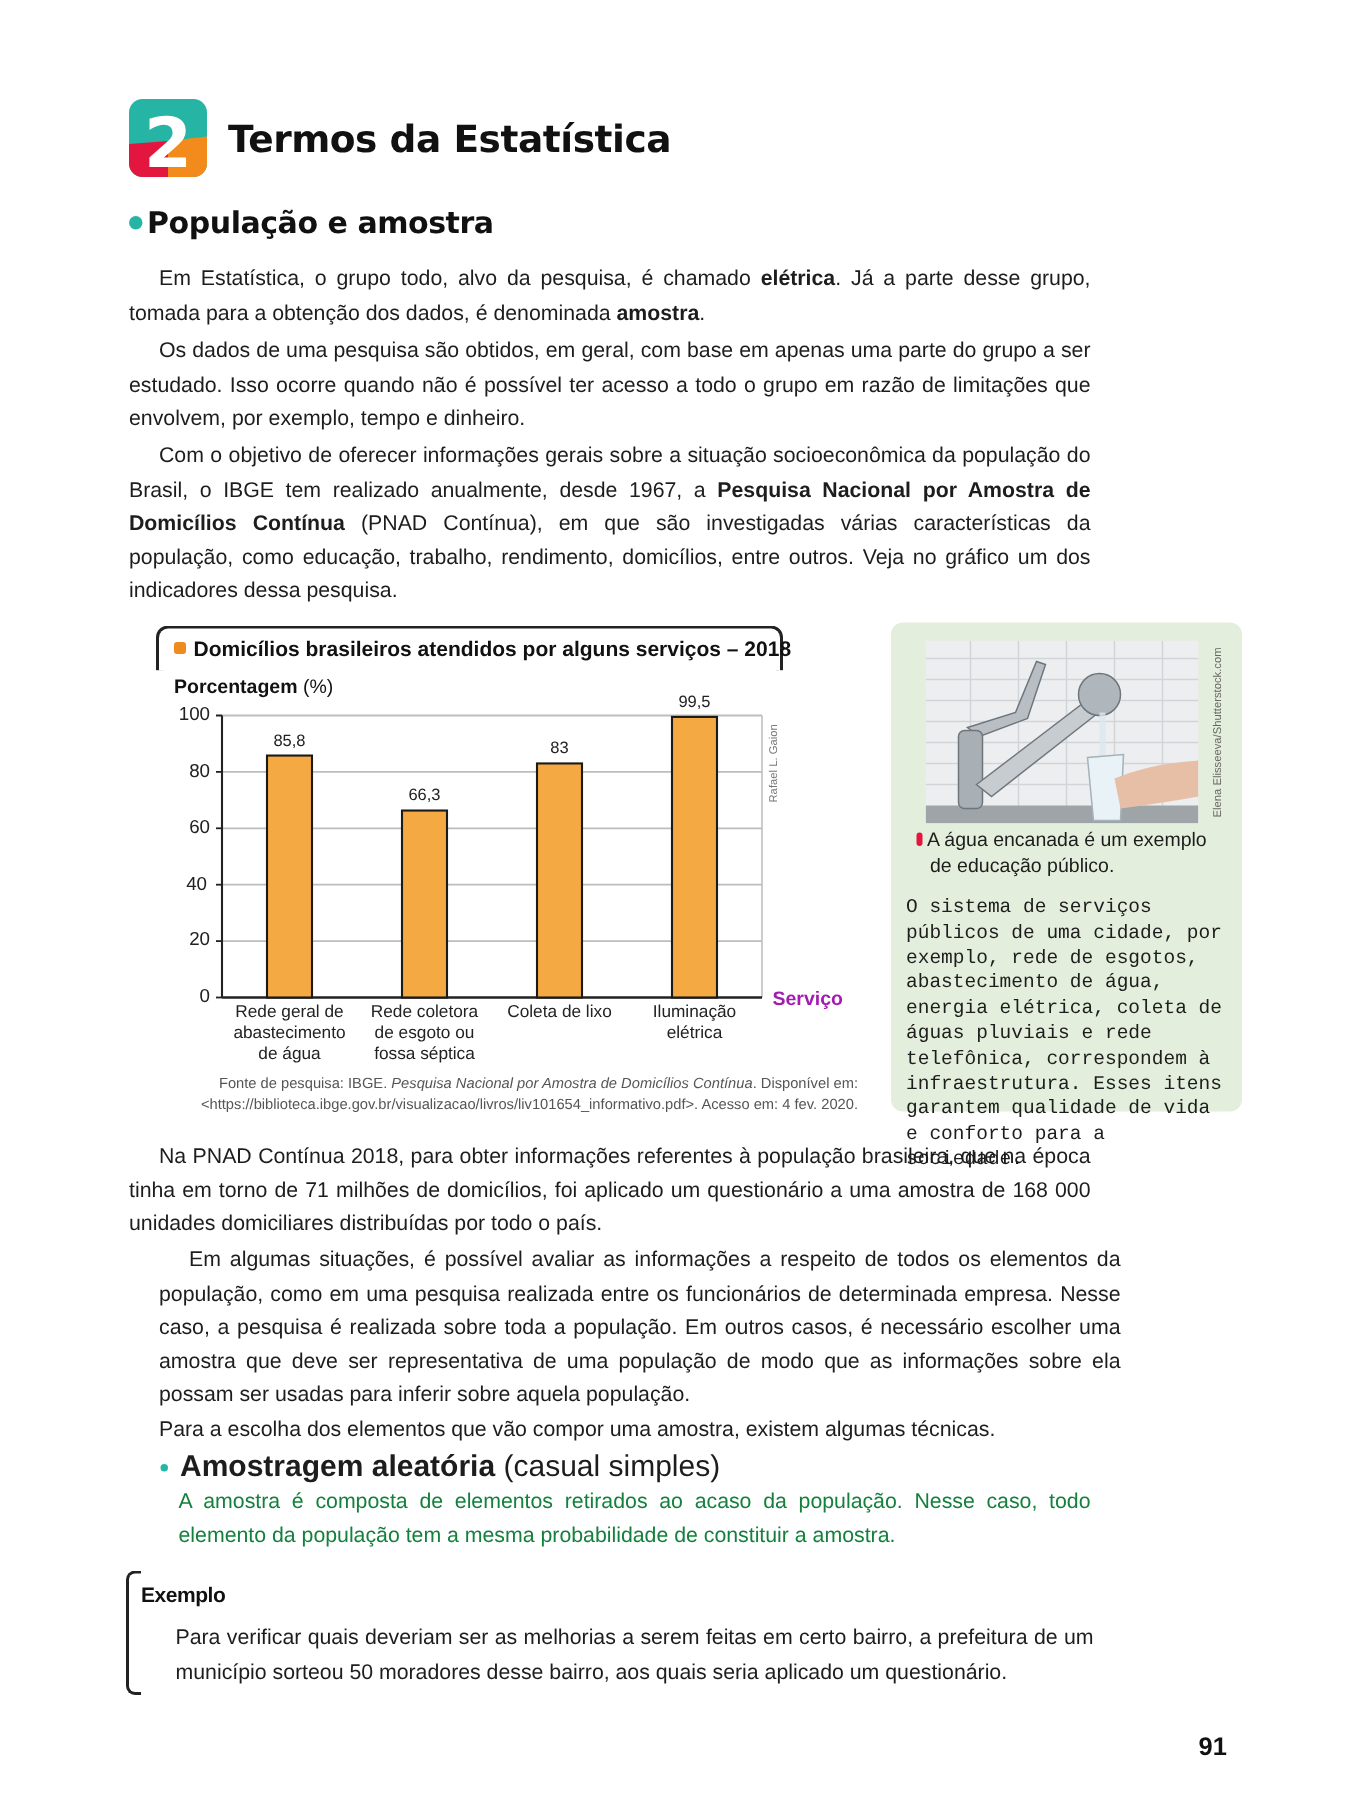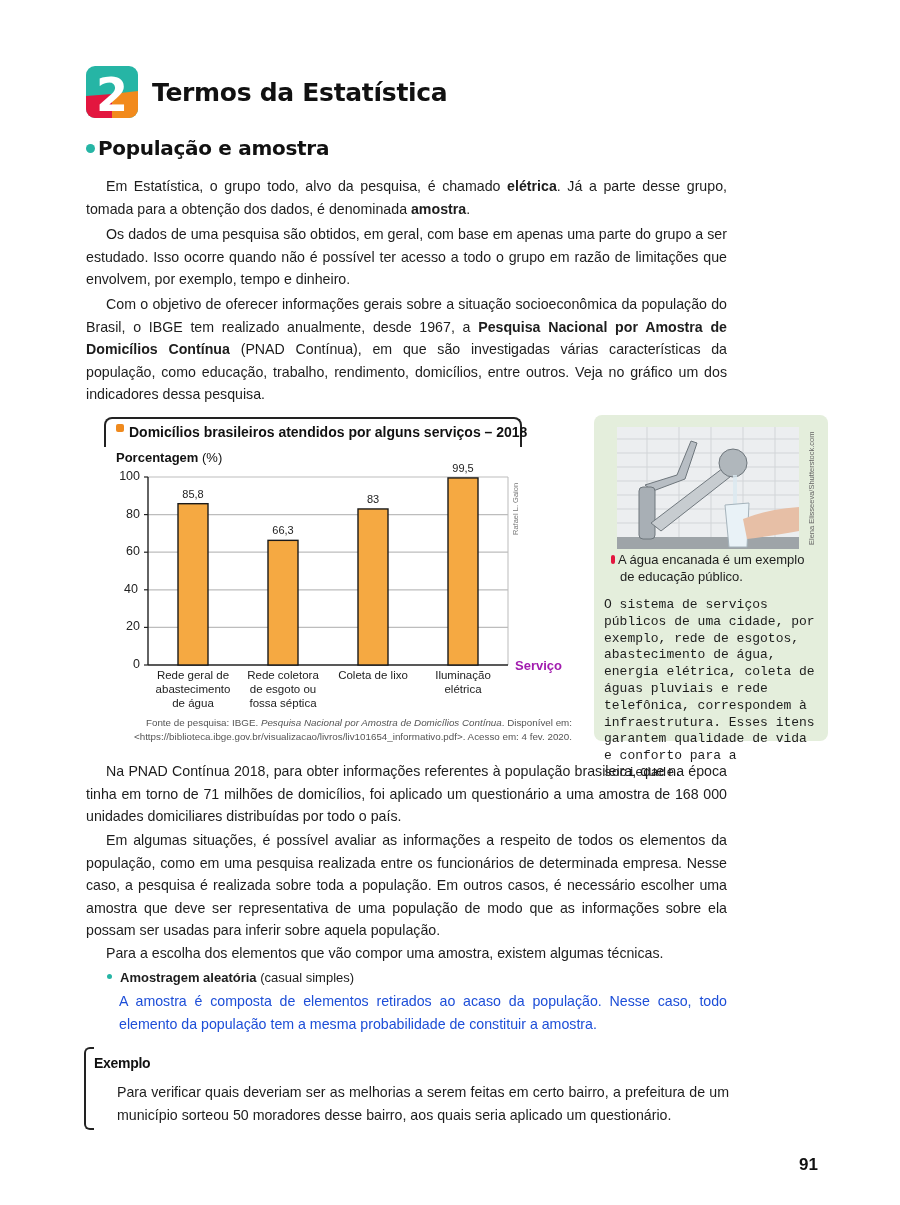--- a/index.html
+++ b/index.html
@@ -12,42 +12,42 @@
 
   .section-title { position: absolute; left: 86px; top: 136px; display: flex; align-items: center; font-family: "DejaVu Sans", sans-serif; font-weight: bold; font-size: 20px; color: #111; letter-spacing: -0.3px; }
   .section-bullet { width: 9px; height: 9px; border-radius: 50%; background: #26b5a5; margin-right: 3px; }
 
   .para { position: absolute; left: 86px; width: 641px; font-size: 14.2px; line-height: 22.5px; text-align: justify; color: #1d1d1d; }
   .para .indent { display: inline-block; width: 20px; }
   .para b { font-weight: bold; }
 
   .chart-wrap { position: absolute; left: 100px; top: 415px; width: 480px; height: 330px; }
   .chart-tab { position: absolute; left: 4px; top: 2px; width: 418px; height: 30px; border: 2px solid #222; border-bottom: none; border-radius: 8px 8px 0 0; }
-  .chart-title { position: absolute; left: 16px; top: 9px; font-size: 14px; font-weight: bold; color: #111; display: flex; align-items: flex-start; white-space: nowrap; }
+  .chart-title { position: absolute; left: 16px; top: 9px; font-size: 14px; font-weight: bold; color: #111; display: flex; align-items: center; white-space: nowrap; }
   .chart-title .sq { width: 8px; height: 8px; background: #ef8a1e; border-radius: 2px; margin-right: 5px; }
   .y-label { position: absolute; left: 16px; top: 35px; font-size: 13px; color: #111; }
   .y-label b { font-weight: bold; }
   .tick { position: absolute; font-size: 12.5px; color: #222; text-align: right; width: 26px; }
   .bar-value { position: absolute; font-size: 11px; color: #222; text-align: center; width: 50px; }
   .x-cat { position: absolute; font-size: 11.5px; line-height: 14px; color: #222; text-align: center; width: 90px; }
   .x-title { position: absolute; left: 415px; top: 243px; font-size: 13px; font-weight: bold; color: #a21caf; }
   .credit-v { position: absolute; font-size: 7.5px; color: #777; transform: rotate(-90deg); transform-origin: left top; white-space: nowrap; }
   .source { position: absolute; left: 20px; top: 301px; width: 452px; font-size: 9.8px; line-height: 14px; color: #555; text-align: right; }
 
   .sidebox { position: absolute; left: 594px; top: 415px; width: 234px; height: 326px; background: #e4eedc; border-radius: 8px; }
   .photo { position: absolute; left: 23px; top: 12px; width: 182px; height: 122px; overflow: hidden; background: #e8eaec; }
   .photo-credit { position: absolute; left: 213px; top: 130px; font-size: 7.5px; color: #666; transform: rotate(-90deg); transform-origin: left top; white-space: nowrap; }
   .caption { position: absolute; left: 17px; top: 137px; width: 210px; font-size: 13px; line-height: 16.5px; color: #1d1d1d; }
   .caption .mark { display: inline-block; width: 4px; height: 9px; background: #e3163f; border-radius: 2px; margin-right: 3px; vertical-align: 0px; }
   .caption .indent2 { padding-left: 9px; display: block; }
   .sidetext { position: absolute; left: 10px; top: 182px; width: 218px; font-size: 13px; line-height: 16.8px; color: #1d1d1d; font-family: Liberation Mono, monospace; }
 
-  .bullet-item { position: absolute; left: 107px; top: 967px; font-size: 13px; line-height: 22.5px; color: #1d1d1d; }
+  .bullet-item { position: absolute; left: 107px; top: 967px; font-size: 20px; line-height: 22.5px; color: #1d1d1d; }
   .bullet-dot { display: inline-block; width: 5px; height: 5px; border-radius: 50%; background: #26b5a5; margin-right: 8px; vertical-align: 3px; }
-  .bullet-desc { position: absolute; left: 119px; top: 990px; width: 608px; font-size: 14.2px; line-height: 22.5px; text-align: justify; color: #1d4ed8; }
+  .bullet-desc { position: absolute; left: 119px; top: 990px; width: 608px; font-size: 14.2px; line-height: 22.5px; text-align: justify; color: #15803d; }
 
   .example-bracket { position: absolute; left: 84px; top: 1047px; width: 10px; height: 83px; border: 2px solid #222; border-right: none; border-radius: 6px 0 0 6px; }
   .example-title { position: absolute; left: 94px; top: 1055px; font-size: 14px; font-weight: bold; color: #111; letter-spacing: -0.3px; }
   .example-text { position: absolute; left: 117px; top: 1081px; width: 612px; font-size: 14.2px; line-height: 22.5px; text-align: justify; color: #1d1d1d; }
 
   .page-number { position: absolute; left: 799px; top: 1155px; font-size: 17px; font-weight: bold; color: #111; }
 </style>
 </head>
 <body>
 
@@ -175,21 +175,21 @@
     <span class="mark"></span><span>A água encanada é um exemplo</span>
     <span class="indent2">de educação público.</span>
   </div>
   <div class="sidetext">O sistema de serviços públicos de uma cidade, por exemplo, rede de esgotos, abastecimento de água, energia elétrica, coleta de águas pluviais e rede telefônica, correspondem à infraestrutura. Esses itens garantem qualidade de vida e conforto para a sociedade.</div>
 </div>
 
 <p class="para" style="top:760px;">
   <span class="indent"></span><span>Na PNAD Contínua 2018, para obter informações referentes à população brasileira, que na época tinha em torno de 71 milhões de domicílios, foi aplicado um questionário a uma amostra de 168 000 unidades domiciliares distribuídas por todo o país.</span>
 </p>
 
-<p class="para" style="top:829px;">
+<p class="para" style="top:829px;margin-left:20px;">
   <span class="indent"></span><span>Em algumas situações, é possível avaliar as informações a respeito de todos os elementos da população, como em uma pesquisa realizada entre os funcionários de determinada empresa. Nesse caso, a pesquisa é realizada sobre toda a população. Em outros casos, é necessário escolher uma amostra que deve ser representativa de uma população de modo que as informações sobre ela possam ser usadas para inferir sobre aquela população.</span>
 </p>
 
 <p class="para" style="top:942px;">
   <span class="indent"></span><span>Para a escolha dos elementos que vão compor uma amostra, existem algumas técnicas.</span>
 </p>
 
 <div class="bullet-item">
   <span class="bullet-dot"></span><b>Amostragem aleatória</b><span> (casual simples)</span>
 </div>

